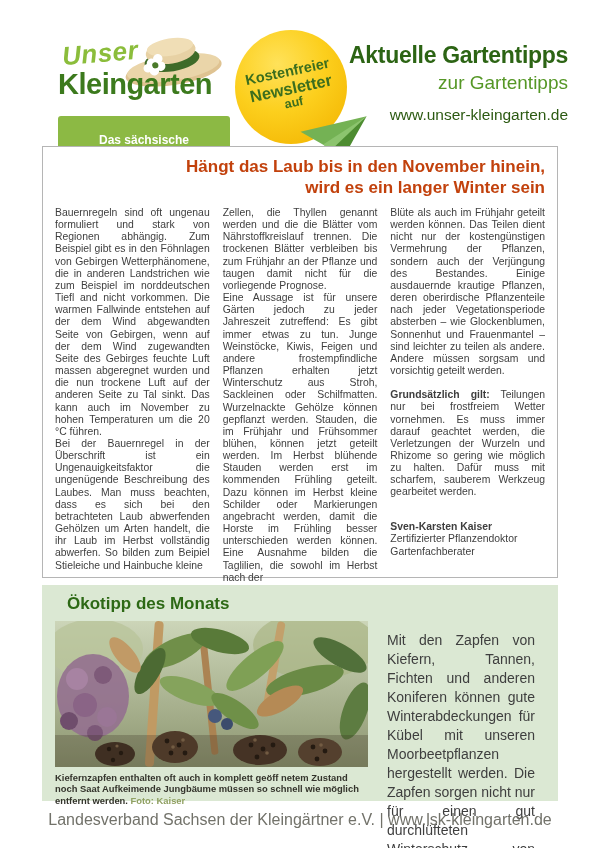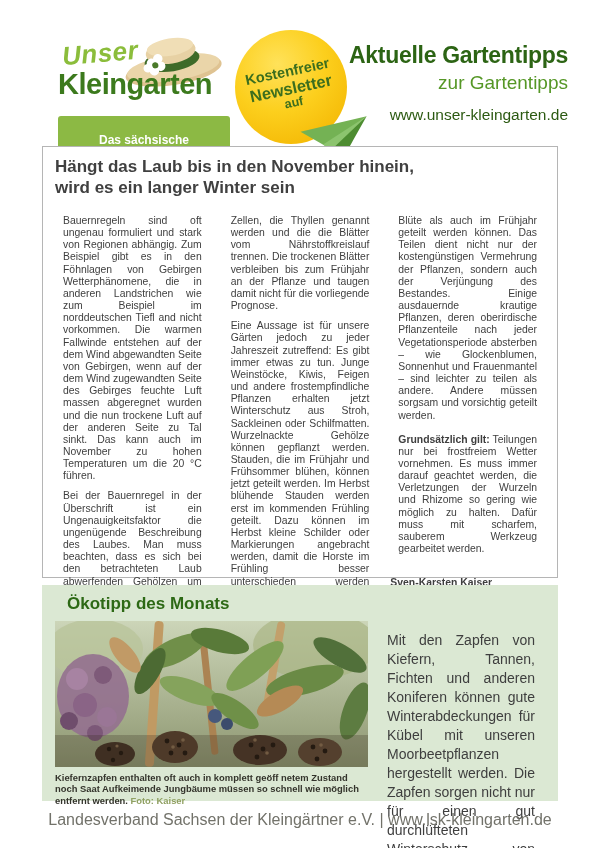--- a/index.html
+++ b/index.html
@@ -24,24 +24,24 @@
   .badge-l2{font-size:16.5px;display:block;}
   .badge-l3{font-size:12.5px;display:block;}
   .plane{position:absolute;left:296px;top:110px;width:76px;height:58px;}
   .header-right{position:absolute;right:32px;top:42px;text-align:right;}
   .hr-title{font-size:23px;font-weight:bold;color:#2c6414;letter-spacing:-0.3px;}
   .hr-sub{font-size:19px;color:#559726;margin-top:3px;}
   .hr-url{font-size:15.5px;font-weight:normal;color:#2c5a12;margin-top:12px;cursor:pointer;}
   
   .article-box{position:absolute;left:42px;top:146px;width:516px;height:432px;box-sizing:border-box;
     border:1.5px solid #b5b5b5;padding:9px 12px 0;background:#ffffff;}
-  .headline{font-size:17px;line-height:21px;font-weight:bold;color:#404040;text-align:left;}
+  .headline{font-size:17px;line-height:21px;font-weight:bold;color:#c2410c;text-align:right;}
   .cols{display:flex;gap:13px;margin-top:9px;}
   .col{flex:1;min-width:0;}
-  .col p{margin:8px;font-size:10.4px;line-height:12.15px;text-align:justify;color:#3e3e3e;
+  .col p{margin:0;font-size:10.4px;line-height:12.15px;text-align:justify;color:#3e3e3e;
     hyphens:auto;-webkit-hyphens:auto;}
   .p-gap{margin-top:12px !important;}
   .author{margin-top:22px;font-size:10.4px;line-height:12.5px;color:#3e3e3e;}
   .author-name{font-weight:bold;}
   .lead-bold{font-weight:bold;}
   
   .oeko{position:absolute;left:42px;top:585px;width:516px;height:216px;background:#dbe8d3;box-sizing:border-box;}
   .oeko-title{padding:9px 25px 7px;font-size:17px;font-weight:bold;color:#2d6915;}
   .oeko-row{display:flex;gap:9px;padding:0 13px;}
   .oeko-left{width:313px;flex:0 0 313px;}

